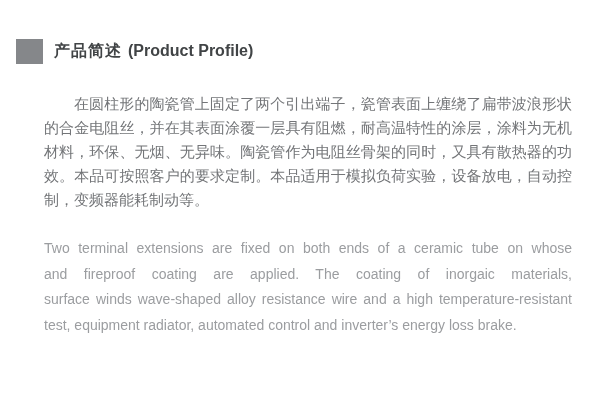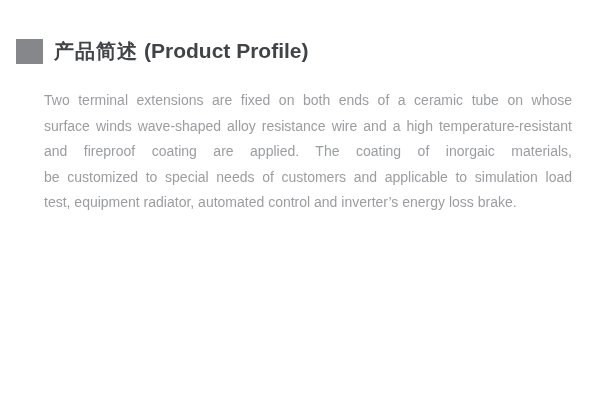--- a/index.html
+++ b/index.html
@@ -30,26 +30,26 @@
     background: #85878a;
     flex: 0 0 auto;
     margin-right: 11px;
   }
   .title-text {
     color: #414446;
     font-weight: 600;
     white-space: nowrap;
   }
   .title-zh {
-    font-size: 20px;
+    font-size: 16px;
     letter-spacing: 1px;
     font-family: Liberation Mono, monospace;
   }
   .title-en {
-    font-size: 21px;
+    font-size: 16px;
     margin-left: 6px;
   }
   .cn-para {
     margin: 28px 44px 0 44px;
     color: #737578;
     font-size: 15px;
     line-height: 24px;
   }
   .cn-line {
     text-align: justify;
@@ -80,22 +80,28 @@
 
 <div class="page">
 
   <div class="title-row">
     <div class="title-bullet"></div>
     <div class="title-text">
       <span class="title-zh">产品简述</span><span class="title-en">(Product Profile)</span>
     </div>
   </div>
 
+  <div class="cn-para">
+    <div class="cn-line first">在圆柱形的陶瓷管上固定了两个引出端子，瓷管表面上缠绕了扁带波浪形状</div>
+    <div class="cn-line">的合金电阻丝，并在其表面涂覆一层具有阻燃，耐高温特性的涂层，涂料为无机</div>
+    <div class="cn-line">材料，环保、无烟、无异味。陶瓷管作为电阻丝骨架的同时，又具有散热器的功</div>
+    <div class="cn-line">效。本品可按照客户的要求定制。本品适用于模拟负荷实验，设备放电，自动控</div>
+    <div class="cn-line last">制，变频器能耗制动等。</div>
+  </div>
 
   <div class="en-para">
     <div class="en-line">Two terminal extensions are fixed on both ends of a ceramic tube on whose</div>
+    <div class="en-line">and fireproof coating are applied. The coating of inorgaic materials,</div>
     <div class="en-line">surface winds wave-shaped alloy resistance wire and a high temperature-resistant</div>
-    <div class="en-line">and fireproof coating are applied. The coating of inorgaic materials,</div>
-    <div class="en-line">be customized to special needs of customers and applicable to simulation load</div>
     <div class="en-line last">test, equipment radiator, automated control and inverter’s energy loss brake.</div>
   </div>
 
 </div>
 
 </body></html>

